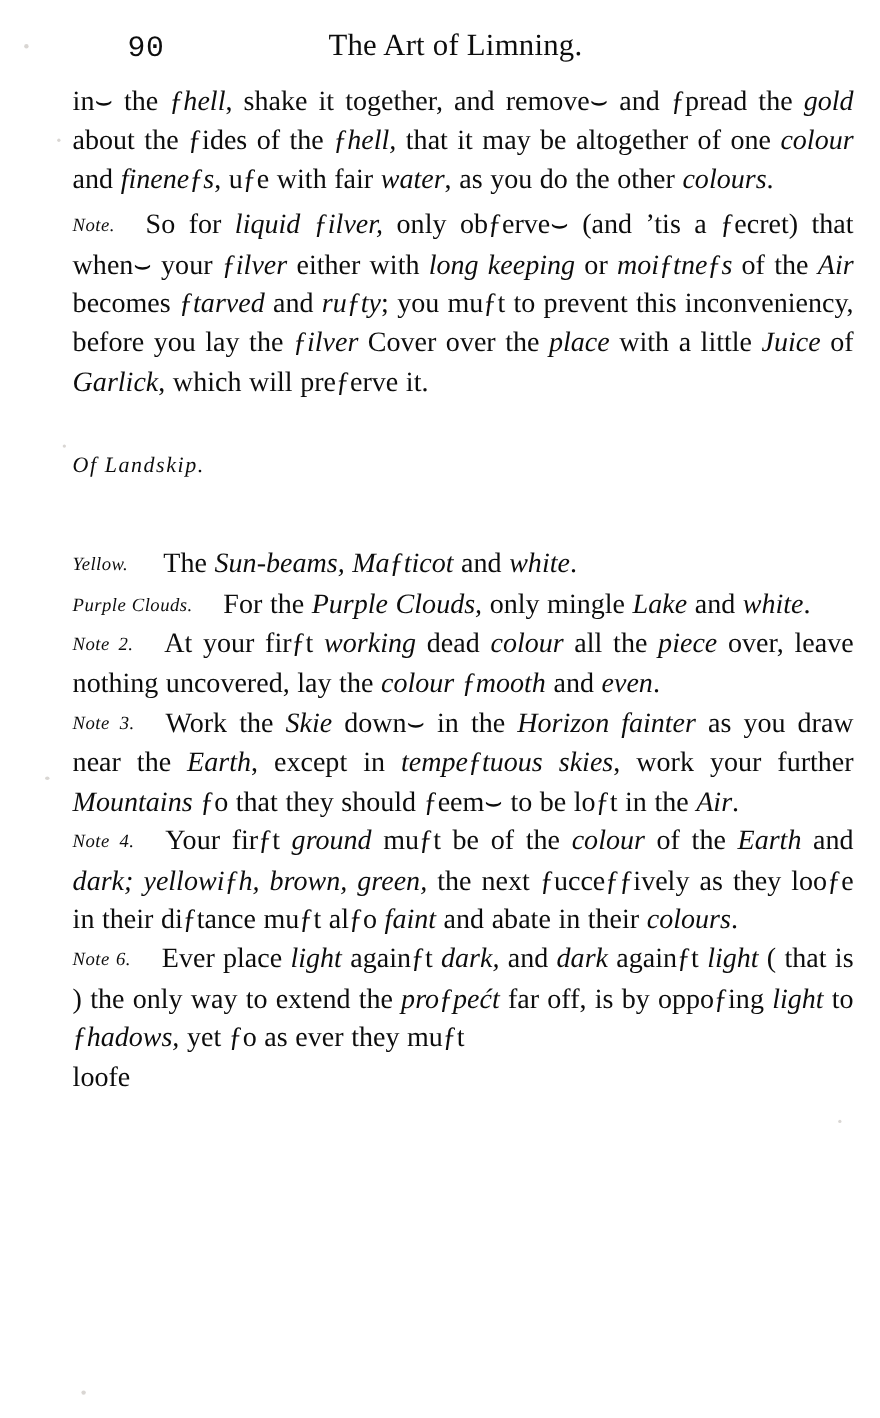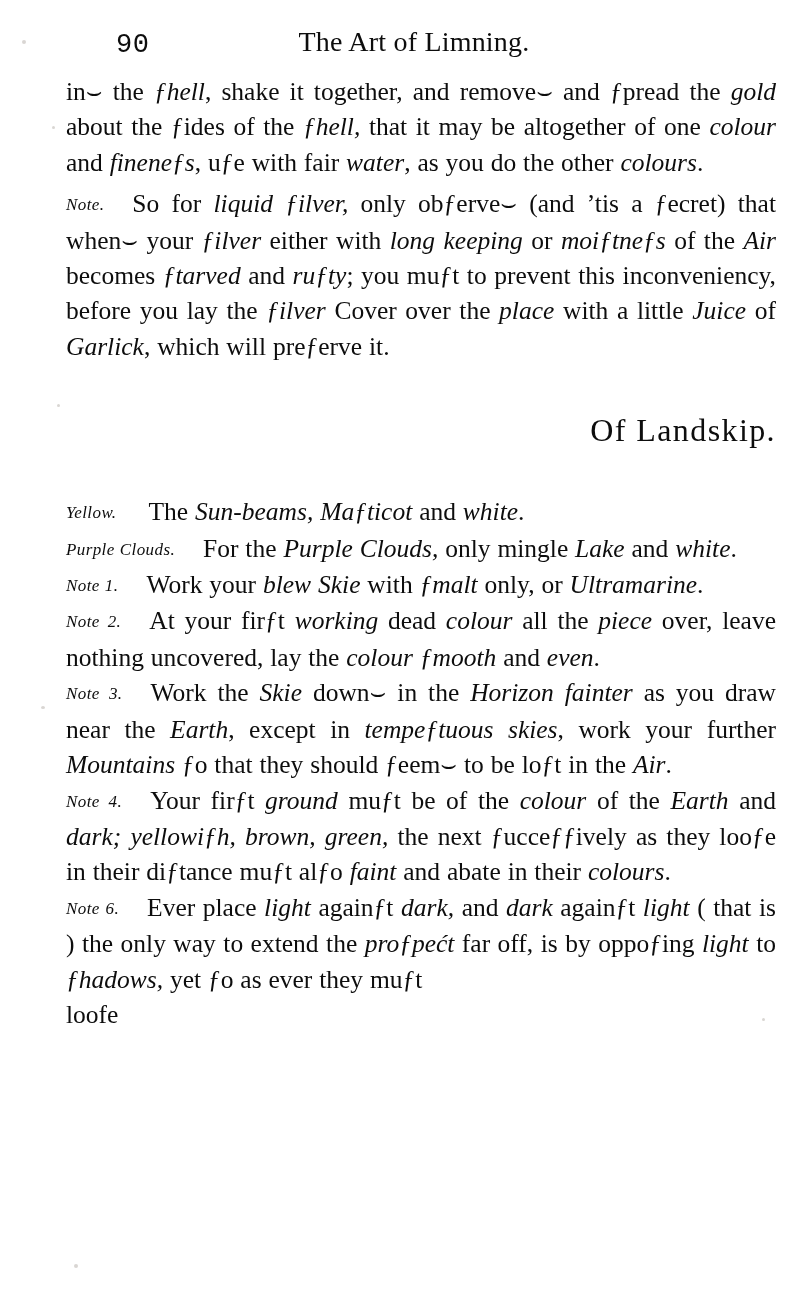--- a/index.html
+++ b/index.html
@@ -82,22 +82,23 @@
   .note-gap { display: inline-block; width: 26px; }
   .note-gap.wide { width: 30px; }
 
   i.em { }
 
   
   .section-heading {
     position: absolute;
     left: 0;
     right: 0;
-    text-align: right;
-    font-size: 32px;
+    text-align: left;
+    font-style: italic;
+    font-size: 20px;
     letter-spacing: 1.4px;
   }
 
   
   .catchword {
     font-size: 25.5px;
     line-height: 35px;
     margin: 0;
     padding-right: 28px;
   }
@@ -145,23 +146,20 @@
 
 
     <p class="para" style="text-align:left;">
       <span class="note-label">Yellow.</span><span class="note-gap wide"></span><span><span>The </span><i class="em">Sun-beams,</i><span>  </span><i class="em">Maƒticot</i><span> and </span><i class="em">white</i><span>.</span></span>
     </p>
 
     <p class="para">
       <span class="note-label">Purple Clouds.</span><span class="note-gap"></span><span><span>For the </span><i class="em">Purple Clouds,</i><span>  only mingle </span><i class="em">Lake</i><span> and </span><i class="em">white</i><span>.</span></span>
     </p>
 
-    <p class="para">
-      <span class="note-label">Note 1.</span><span class="note-gap"></span><span><span>Work your </span><i class="em">blew Skie</i><span> with </span><i class="em">ƒmalt</i><span> only,  or </span><i class="em">Ultramarine</i><span>.</span></span>
-    </p>
 
     <p class="para">
       <span class="note-label">Note 2.</span><span class="note-gap"></span><span><span>At your firƒt </span><i class="em">working</i><span> dead </span><i class="em">colour</i><span> all the </span><i class="em">piece</i><span> over, leave nothing uncovered,  lay the </span><i class="em">colour ƒmooth</i><span> and </span><i class="em">even</i><span>.</span></span>
     </p>
 
     <p class="para">
       <span class="note-label">Note 3.</span><span class="note-gap"></span><span><span>Work the </span><i class="em">Skie</i><span> down⌣ in the </span><i class="em">Horizon fainter</i><span> as you draw near the </span><i class="em">Earth</i><span>,  except in </span><i class="em">tempeƒtuous skies</i><span>,  work your further </span><i class="em">Mountains</i><span> ƒo that they should ƒeem⌣ to be loƒt in the </span><i class="em">Air</i><span>.</span></span>
     </p>
 
     <p class="para">

